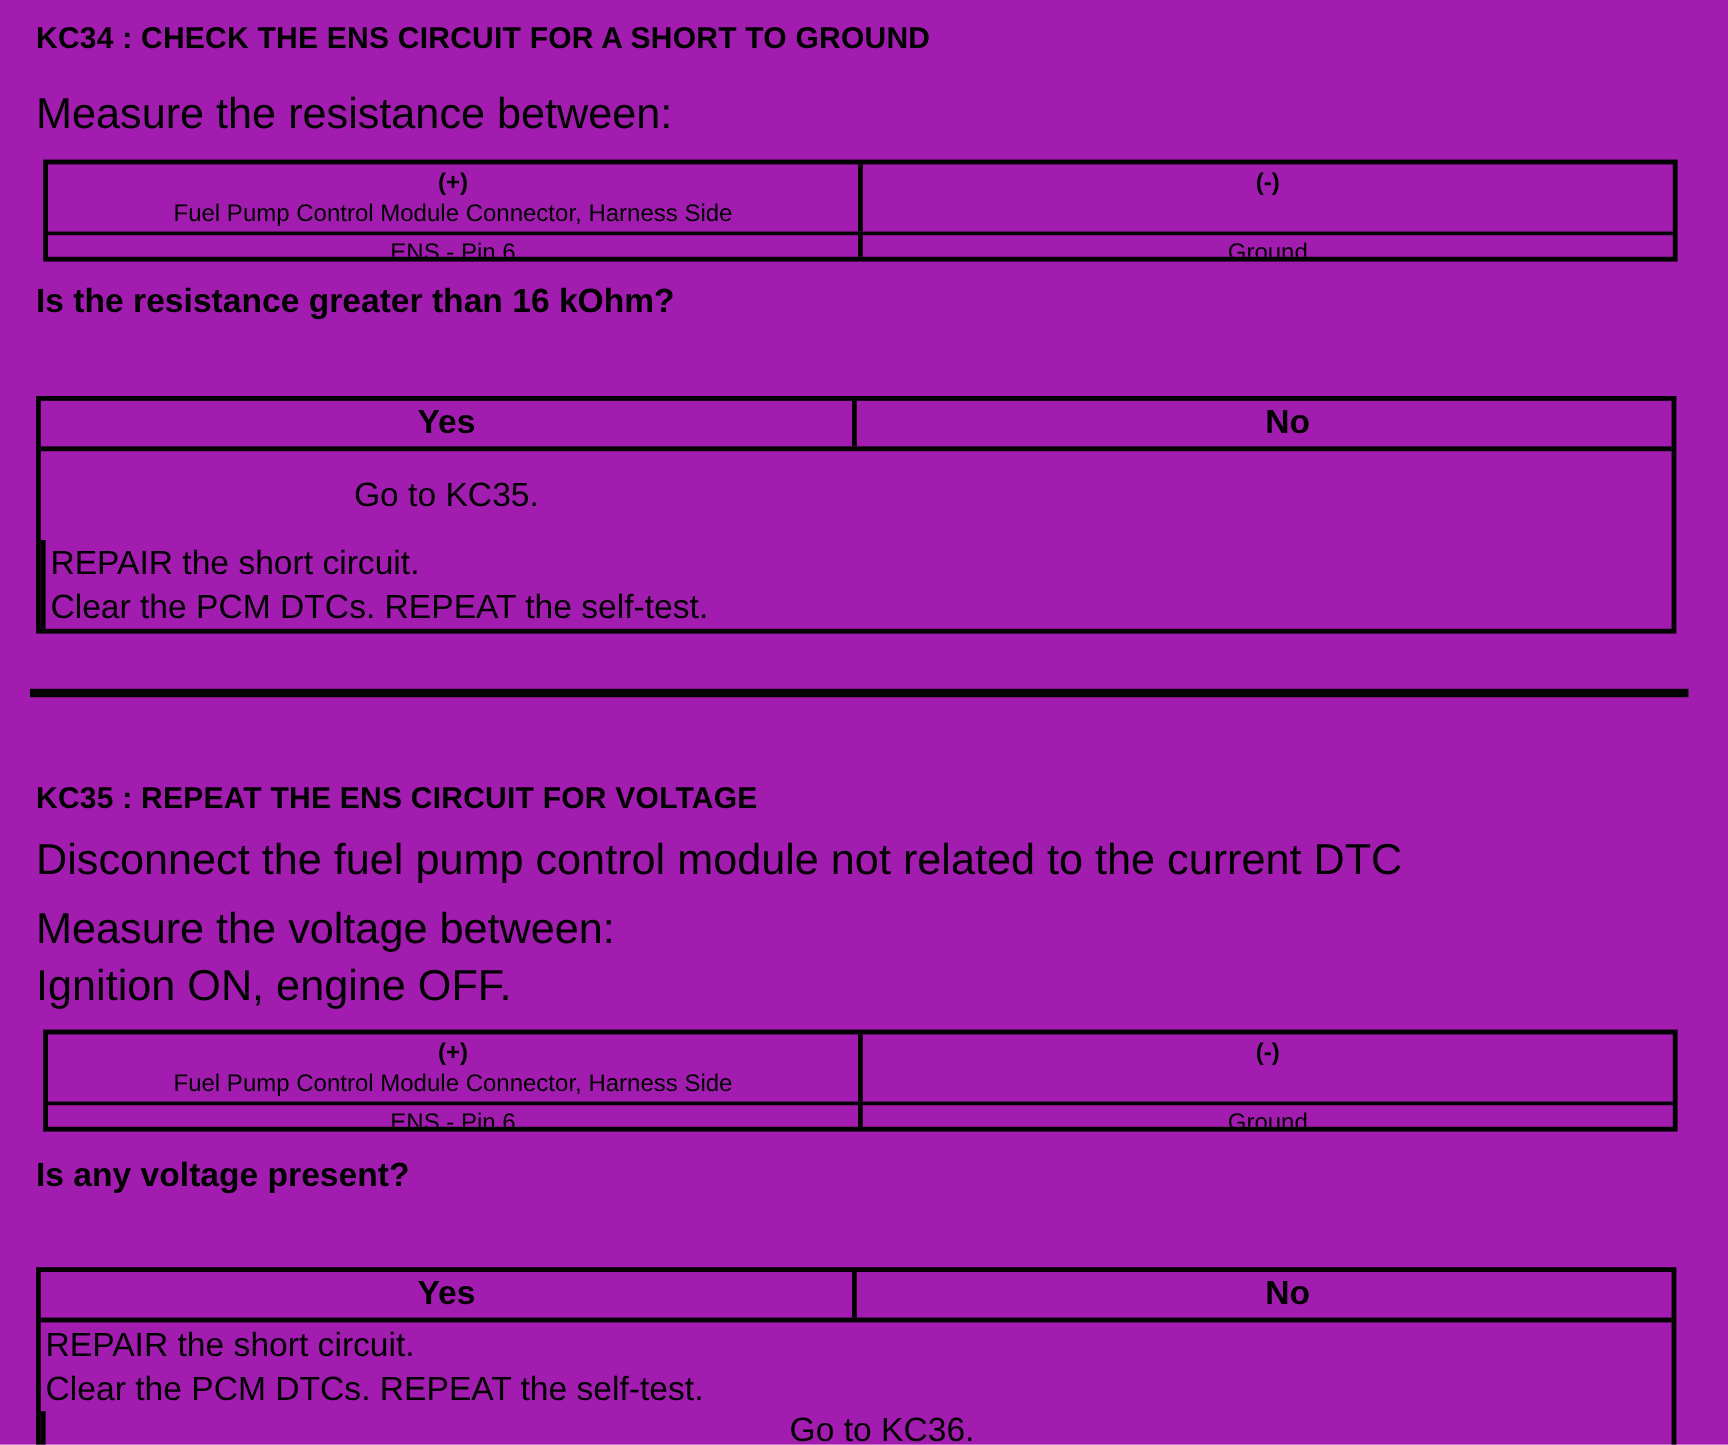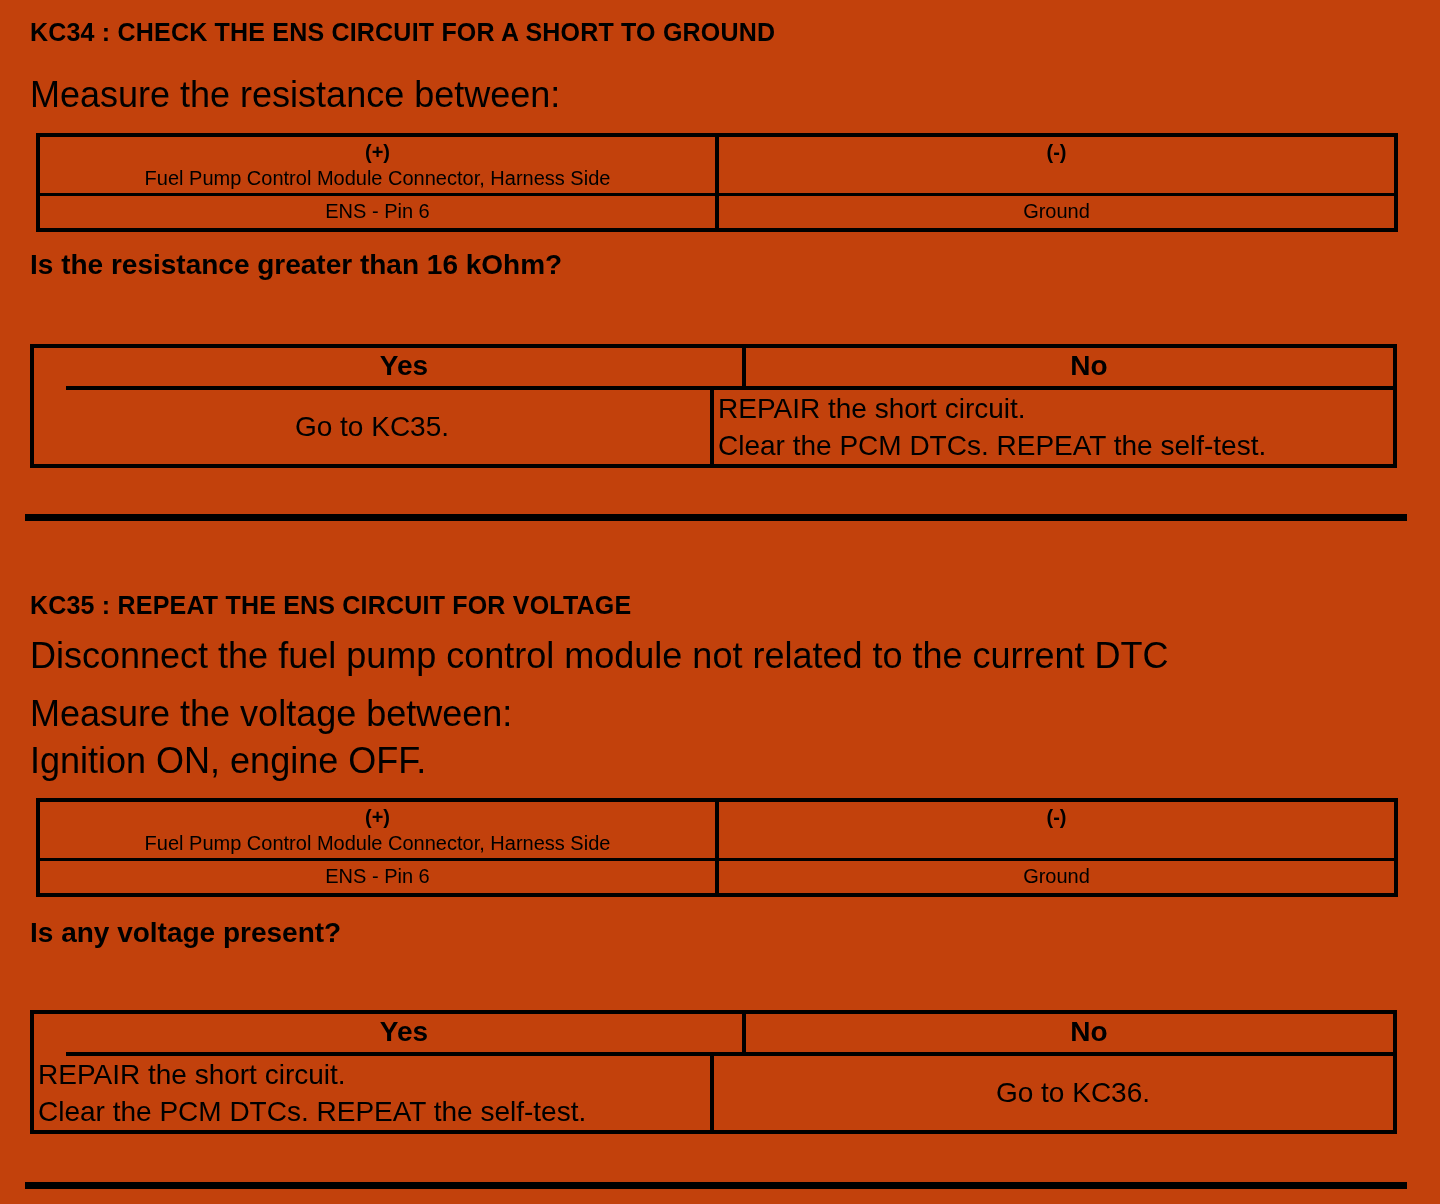--- a/index.html
+++ b/index.html
@@ -6,21 +6,21 @@
     margin: 0;
     padding: 0;
     background: #ffffff;
     color: #000000;
     font-family: "Liberation Sans", "DejaVu Sans", sans-serif;
   }
   .doc {
     position: relative;
     width: 1440px;
     height: 1204px;
-    background: #c2410c;
+    background: #a21caf;
     overflow: hidden;
   }
 
   
   .section-heading {
     margin: 0 0 0 30px;
     font-size: 25px;
     font-weight: bold;
     line-height: 28px;
     letter-spacing: 0.2px;
@@ -63,46 +63,46 @@
     text-align: center;
     font-size: 20px;
     overflow: hidden;
   }
   .m-cell.col-left  { width: 675px; }
   .m-cell.col-right { flex: 1; border-left: 4px solid #000; }
   .m-row.header .m-cell { height: 56px; padding-top: 2px; }
   .m-polarity { font-weight: bold; line-height: 26px; }
   .m-connector { line-height: 26px; white-space: nowrap; }
   .m-row.values { border-top: 3px solid #000; }
-  .m-row.values .m-cell { height: 32px; line-height: 30px; }
+  .m-row.values .m-cell { height: 18px; line-height: 30px; }
 
   
   .d-table {
     box-sizing: border-box;
     width: 1367px;
     margin-left: 30px;
     border: 4px solid #000;
   }
   .d-table-1 { margin-top: 63px; }
   .d-table-2 { margin-top: 61px; }
-  .d-head { display: flex; border-bottom: 4px solid #000; margin-left: 32px; }
+  .d-head { display: flex; border-bottom: 4px solid #000; }
   .d-cell {
     box-sizing: border-box;
     font-size: 28px;
     overflow: hidden;
   }
   .d-cell.col-left  { width: 676px; }
   .d-cell.col-right { flex: 1; border-left: 4px solid #000; padding-left: 39px; }
   .d-head .d-cell {
     height: 38px;
     line-height: 36px;
     font-weight: bold;
     text-align: center;
   }
-  .d-body { display: flex; }
+  .d-body { display: flex; flex-direction: column; }
   .d-body .d-cell { height: 74px; }
   .d-cell.centered {
     display: flex;
     align-items: center;
     justify-content: center;
     text-align: center;
   }
   .d-cell.lines { padding-left: 4px; line-height: 37px; }
   .d-line { white-space: nowrap; }
 

